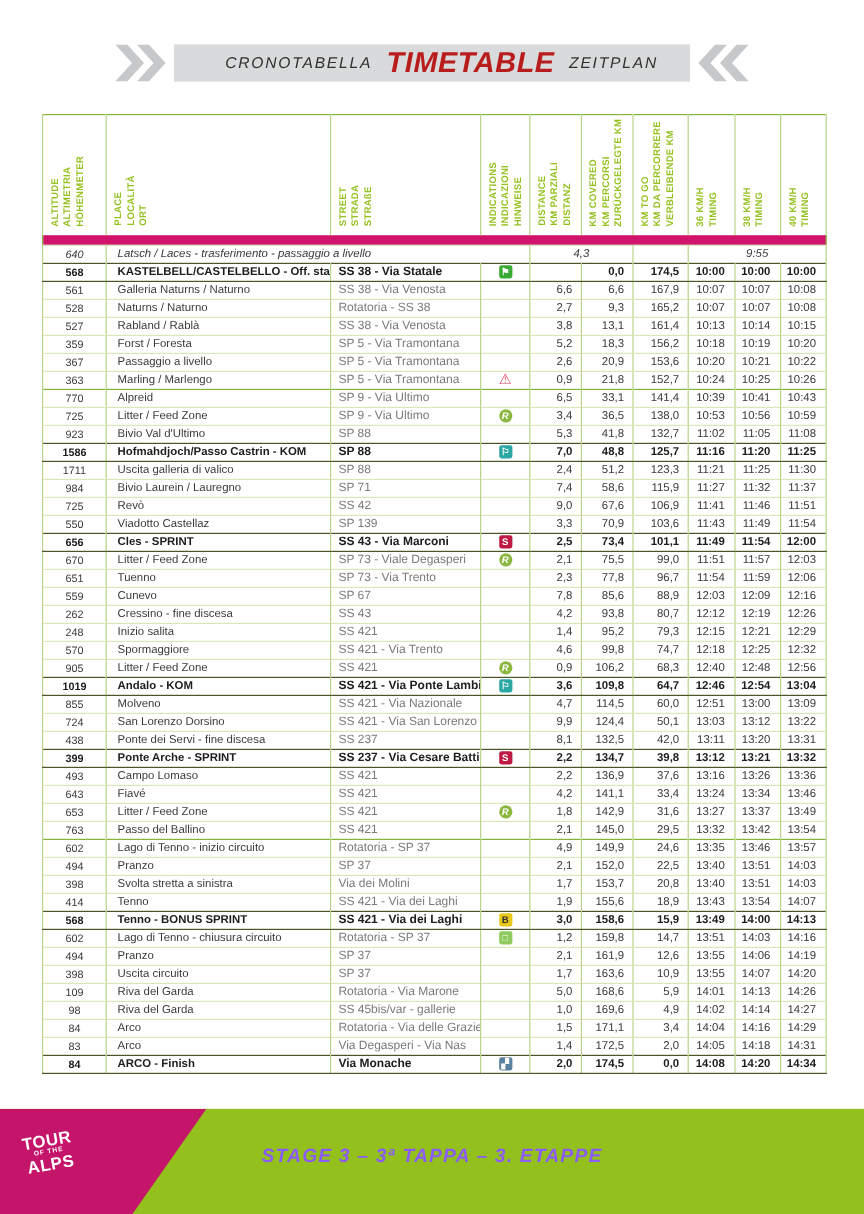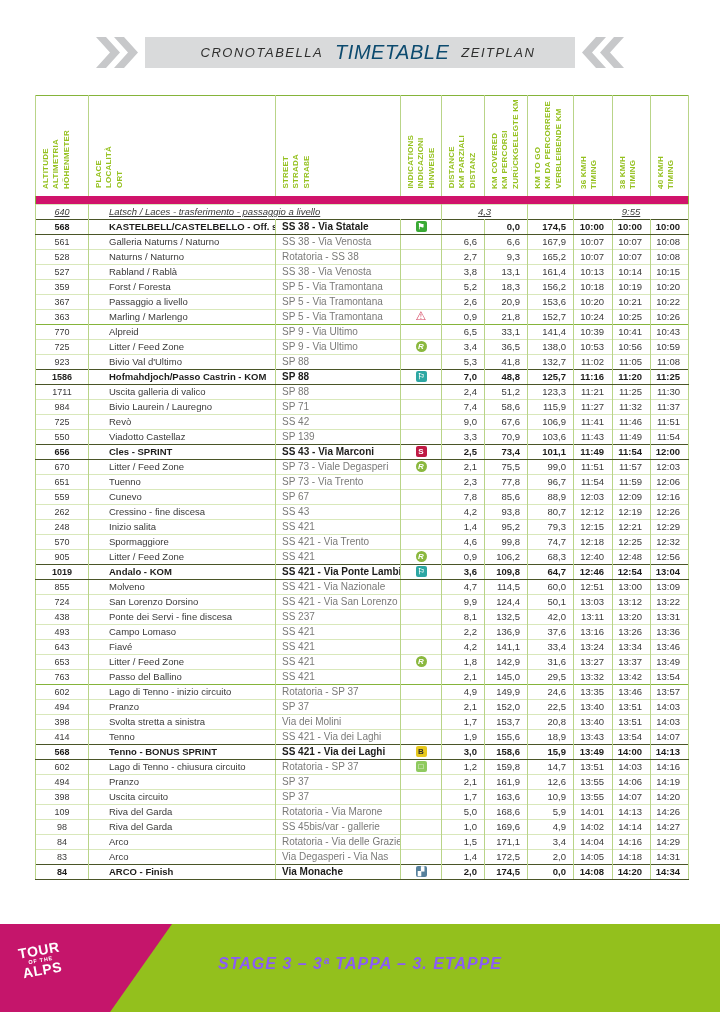--- a/index.html
+++ b/index.html
@@ -3,43 +3,43 @@
 <meta charset="utf-8">
 <style>
   html,body{margin:0;padding:0;}
   body{width:720px;height:1012px;background:#ffffff;font-family:"Liberation Sans",sans-serif;position:relative;overflow:hidden;}
 
   
   .banner{position:absolute;top:37px;left:96px;width:528px;height:31px;display:flex;align-items:stretch;}
   .chev{flex:0 0 auto;display:block;}
   .banner-bar{flex:1;background:#d9dadb;display:flex;align-items:center;justify-content:center;gap:12px;margin:0 5px;padding-left:16px;}
   .bt-light{font-size:13px;font-style:italic;letter-spacing:1.5px;color:#2f2f2e;}
-  .bt-heavy{font-size:20px;font-style:italic;font-weight:400;letter-spacing:.5px;color:#0c4a6e;}
+  .bt-heavy{font-size:24px;font-style:italic;font-weight:700;letter-spacing:.5px;color:#b91c1c;}
 
   
   table.tt{position:absolute;top:95px;left:35px;width:653px;border-collapse:collapse;table-layout:fixed;border:1.5px solid #85b43a;}
   .tt col.c-alt{width:53px}.tt col.c-place{width:187px}.tt col.c-street{width:125px}.tt col.c-ind{width:41px}
   .tt col.c-dist{width:43px}.tt col.c-cov{width:43px}.tt col.c-togo{width:46px}
   .tt col.c-t36{width:39px}.tt col.c-t38{width:38px}.tt col.c-t40{width:38px}
 
   .tt thead tr.hdr{height:100px;}
   .tt th{border-left:1px solid #b9d488;border-right:1px solid #b9d488;position:relative;padding:0;}
   .rot{position:absolute;bottom:7px;left:5px;writing-mode:vertical-rl;transform:rotate(180deg);
        white-space:pre-line;font-size:8px;font-weight:bold;color:#95c11f;line-height:1.3;letter-spacing:.2px;text-align:left;}
   .tt tr.band td{height:8px;background:#d0136b;border:none;padding:0;}
 
   .tt td{height:14px;padding:0;font-size:9.5px;color:#3a3a39;border-left:1px solid #b9d488;border-right:1px solid #b9d488;border-top:1px solid #d9e8bb;white-space:nowrap;overflow:hidden;}
   td.alt{text-align:center;font-size:9px;}
-  td.place{padding-left:20px;}
+  td.place{padding-left:9px;}
   td.street{padding-left:6px;color:#7a7a78;font-size:10px;}
   td.ind{text-align:center;overflow:visible;}
   td.num{text-align:right;padding-right:7px;}
   td.time{text-align:right;padding-right:8px;}
   td.ctr{text-align:center;}
-  tr.transfer td{font-style:italic;text-decoration:underline;}
+  tr.transfer td{font-style:italic;}
   tr.bold td{font-weight:bold;color:#1d1d1b;border-top:1.5px solid #4a5527;border-bottom:1.5px solid #4a5527;}
   tr.bold td.street{color:#1d1d1b;font-size:10px;}
   tr.sep td{border-top:1.5px solid #85b43a;}
 
   .icon{display:inline-block;width:11px;height:11px;line-height:11px;font-size:8px;font-weight:bold;
         border-radius:2px;text-align:center;vertical-align:middle;}
   .icon.round{border-radius:50%;font-style:italic;}
   .icon.plain{background:none!important;font-size:12px;line-height:11px;font-weight:normal;}
 
   
@@ -464,20 +464,32 @@
         <td class="place">Ponte dei Servi - fine discesa</td>
         <td class="street">SS 237</td>
         <td class="ind"></td>
         <td class="num">8,1</td>
         <td class="num">132,5</td>
         <td class="num">42,0</td>
         <td class="time">13:11</td>
         <td class="time">13:20</td>
         <td class="time">13:31</td>
       </tr>
+      <tr class="bold ">
+        <td class="alt">399</td>
+        <td class="place">Ponte Arche - SPRINT</td>
+        <td class="street">SS 237 - Via Cesare Battisti</td>
+        <td class="ind"><span class="icon " style="background: rgb(191, 26, 68); color: rgb(255, 255, 255);">S</span></td>
+        <td class="num">2,2</td>
+        <td class="num">134,7</td>
+        <td class="num">39,8</td>
+        <td class="time">13:12</td>
+        <td class="time">13:21</td>
+        <td class="time">13:32</td>
+      </tr>
       <tr class="">
         <td class="alt">493</td>
         <td class="place">Campo Lomaso</td>
         <td class="street">SS 421</td>
         <td class="ind"></td>
         <td class="num">2,2</td>
         <td class="num">136,9</td>
         <td class="num">37,6</td>
         <td class="time">13:16</td>
         <td class="time">13:26</td>

